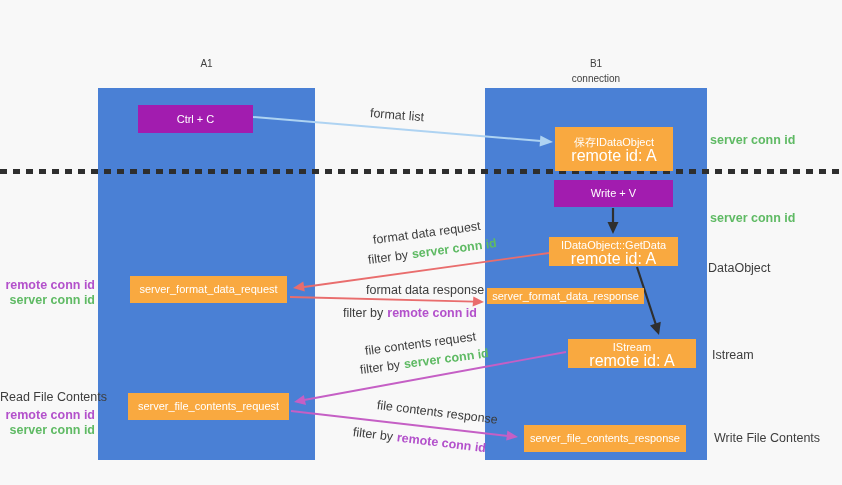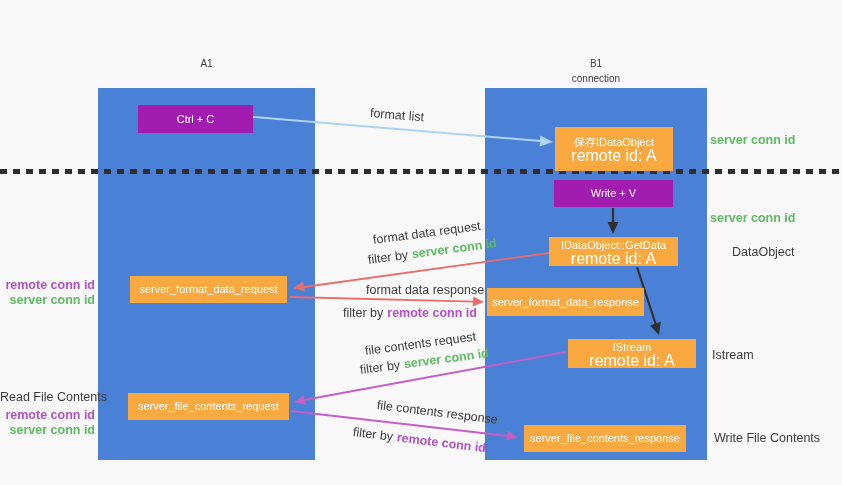--- a/index.html
+++ b/index.html
@@ -99,21 +99,21 @@
 
 <div class="abs node orange" style="left:549px;top:237px;width:129px;height:29px;">
   <span class="l1">IDataObject::GetData</span>
   <span class="l2">remote id: A</span>
 </div>
 
 <div class="abs node orange" style="left:130px;top:276px;width:157px;height:27px;">
   <span>server_format_data_request</span>
 </div>
 
-<div class="abs node orange" style="left:487px;top:288px;width:157px;height:28px;">
+<div class="abs node orange" style="left:487px;top:288px;width:157px;height:16px;">
   <span>server_format_data_response</span>
 </div>
 
 <div class="abs node orange" style="left:568px;top:339px;width:128px;height:29px;">
   <span class="l1">IStream</span>
   <span class="l2">remote id: A</span>
 </div>
 
 <div class="abs node orange" style="left:128px;top:393px;width:161px;height:27px;">
   <span>server_file_contents_request</span>
@@ -140,21 +140,21 @@
   <span class="filter-prefix">filter by</span><span class="kg">server conn id</span>
 </div>
 
 <div class="abs lbl rot-dn" style="left:377px;top:398px;">file contents response</div>
 <div class="abs lbl rot-dn" style="left:353px;top:425px;">
   <span class="filter-prefix">filter by</span><span class="kp">remote conn id</span>
 </div>
 
 <div class="abs side-green" style="left:710px;top:133px;">server conn id</div>
 <div class="abs side-green" style="left:710px;top:211px;">server conn id</div>
-<div class="abs lbl" style="left:708px;top:245px;padding-left:24px;">DataObject</div>
+<div class="abs lbl" style="left:708px;top:261px;">DataObject</div>
 <div class="abs lbl" style="left:712px;top:348px;">Istream</div>
 <div class="abs lbl" style="left:714px;top:431px;">Write File Contents</div>
 
 <div class="abs left-col" style="left:0;top:278px;">
   <div class="side-purple">remote conn id</div>
   <div class="side-green">server conn id</div>
 </div>
 <div class="abs left-col lbl" style="left:0;top:390px;">Read File Contents</div>
 <div class="abs left-col" style="left:0;top:408px;">
   <div class="side-purple">remote conn id</div>

